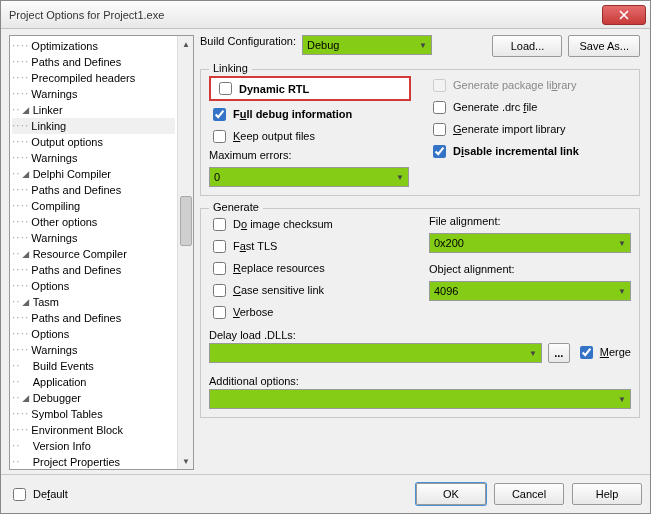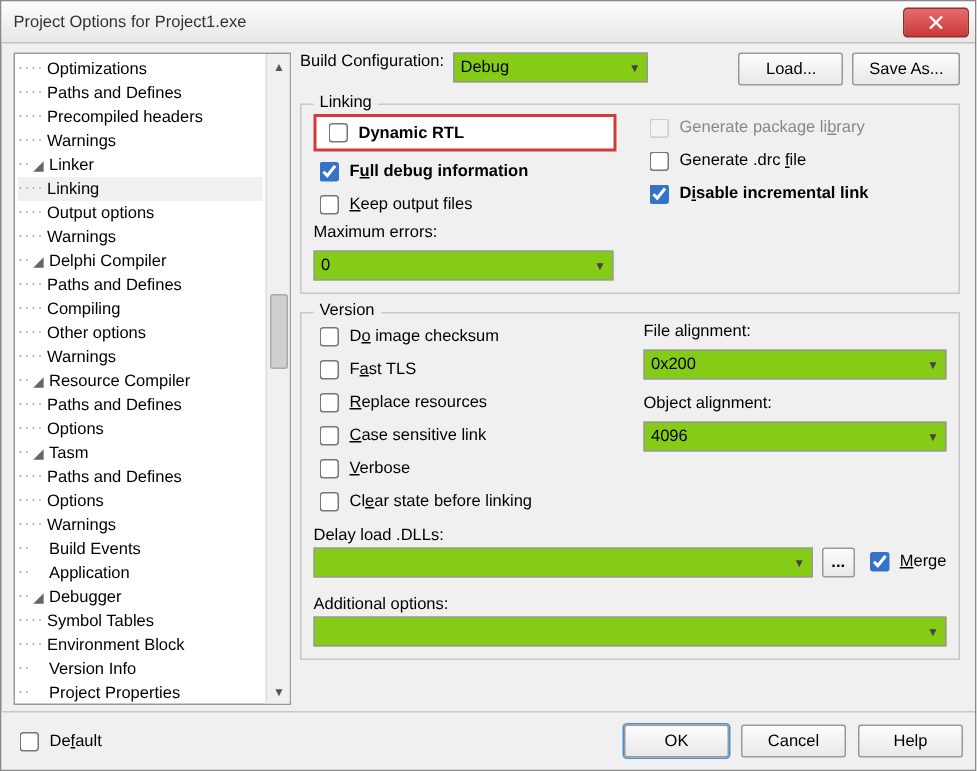--- a/index.html
+++ b/index.html
@@ -224,29 +224,33 @@
           <div class="col">
             <label class="chk disabled">
                 <input type="checkbox" disabled="" style="">
                 <span><span>Generate package li</span><span class="underline">b</span><span>rary</span></span>
               </label>
             <label class="chk">
                 <input type="checkbox" style="">
                 <span><span>Generate .drc </span><span class="underline">f</span><span>ile</span></span>
               </label>
             <label class="chk">
+                <input type="checkbox" style="">
+                <span><span></span><span class="underline">G</span><span>enerate import library</span></span>
+              </label>
+            <label class="chk">
                 <input type="checkbox" checked="" style="">
                 <span class="bold"><span>D</span><span class="underline">i</span><span>sable incremental link</span></span>
               </label>
           </div>
         </div>
       </div>
 
       <div class="group">
-        <span class="group-title">Version</span>
+        <span class="group-title">Generate</span>
         <div class="cols">
           <div class="col">
             <label class="chk">
                 <input type="checkbox" style="">
                 <span><span>D</span><span class="underline">o</span><span> image checksum</span></span>
               </label>
             <label class="chk">
                 <input type="checkbox" style="">
                 <span><span>F</span><span class="underline">a</span><span>st TLS</span></span>
               </label>
@@ -254,24 +258,20 @@
                 <input type="checkbox" style="">
                 <span><span></span><span class="underline">R</span><span>eplace resources</span></span>
               </label>
             <label class="chk">
                 <input type="checkbox" style="">
                 <span><span></span><span class="underline">C</span><span>ase sensitive link</span></span>
               </label>
             <label class="chk">
                 <input type="checkbox" style="">
                 <span><span></span><span class="underline">V</span><span>erbose</span></span>
-              </label>
-            <label class="chk">
-                <input type="checkbox" style="">
-                <span><span>Cl</span><span class="underline">e</span><span>ar state before linking</span></span>
               </label>
           </div>
           <div class="col">
             <div class="fieldlabel"><span>File alig</span><span class="underline">n</span><span>ment:</span></div>
             <div class="combo">
                 <span>0x200</span>
                 <span class="arrow-d">▼</span>
               </div>
             <div class="fieldlabel" style="margin-top:6px;"><span>Ob</span><span class="underline">j</span><span>ect alignment:</span></div>
             <div class="combo">

